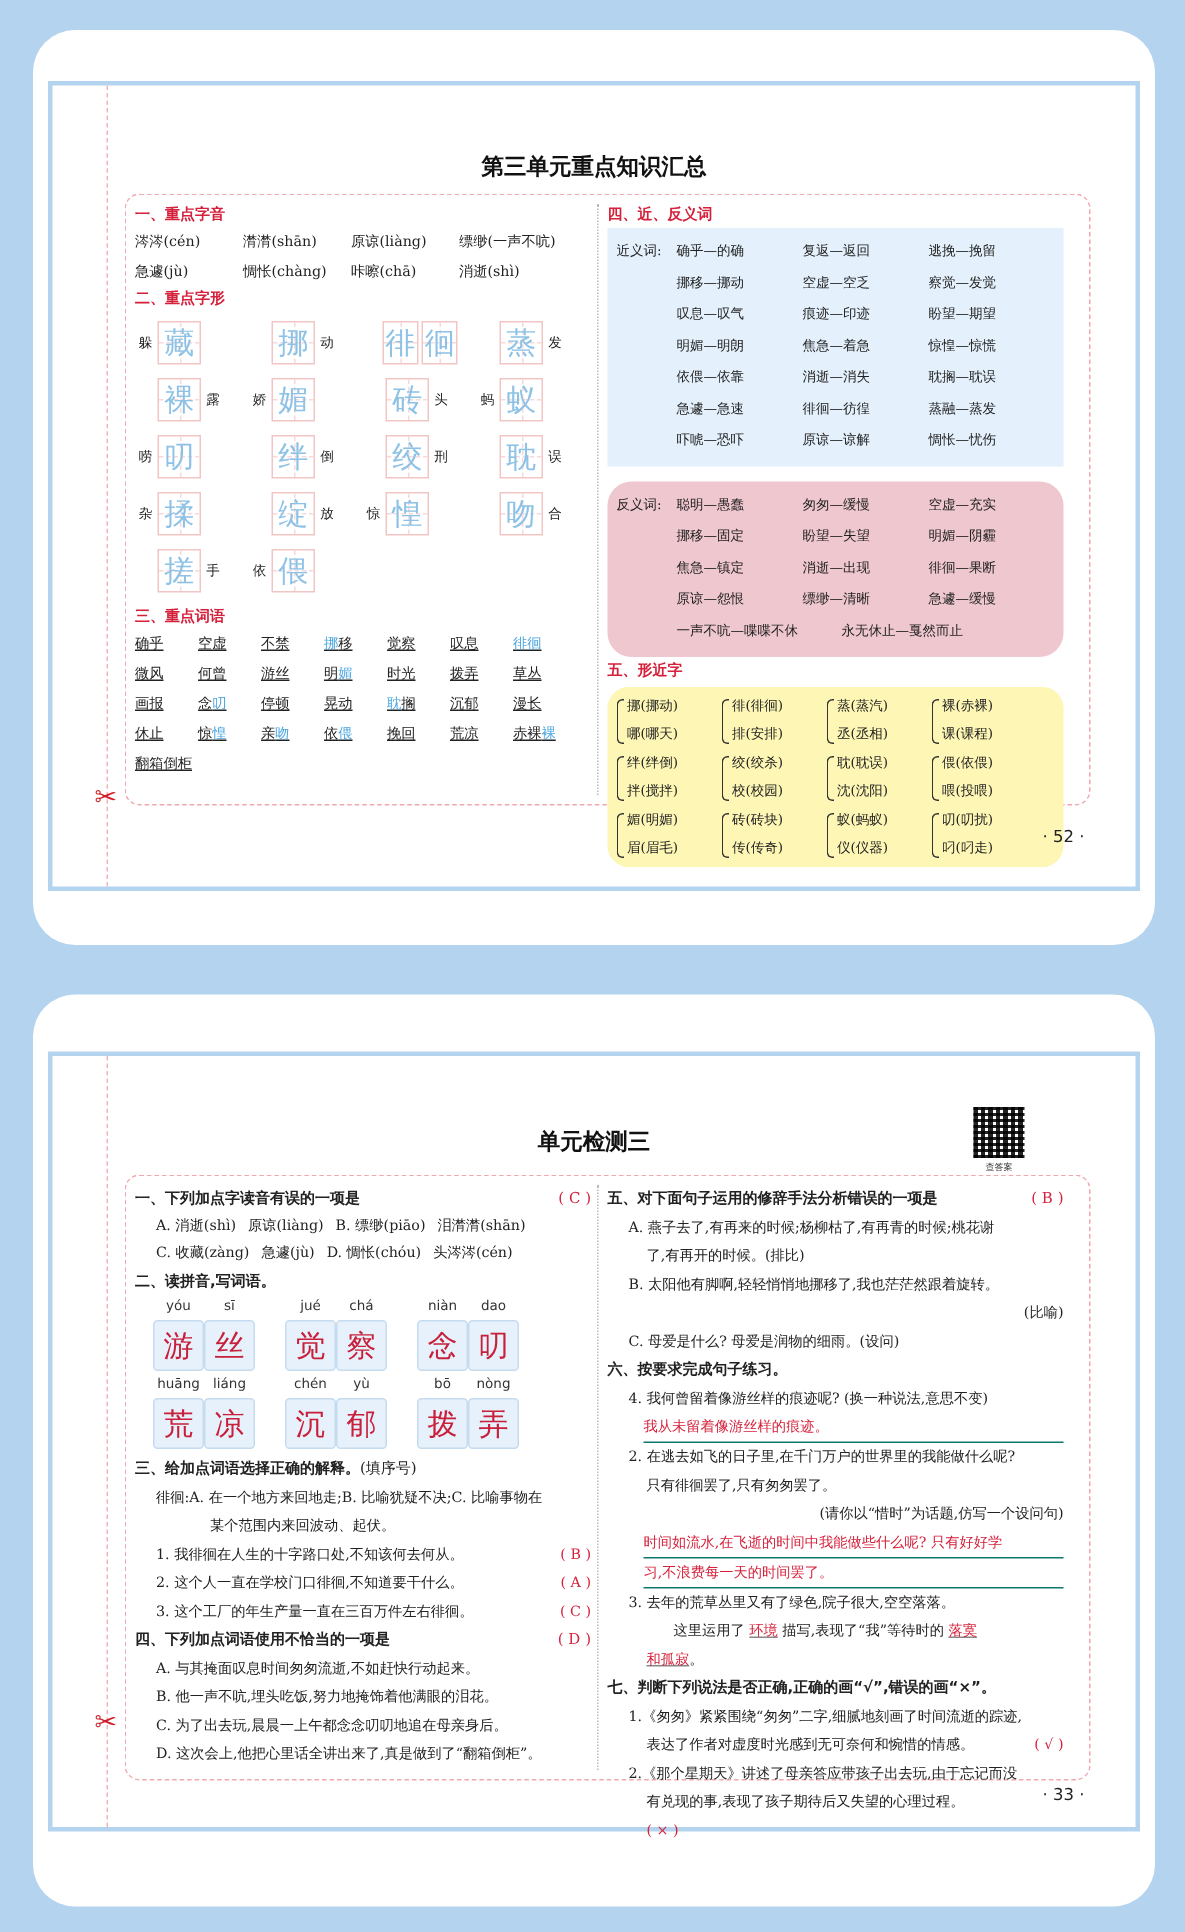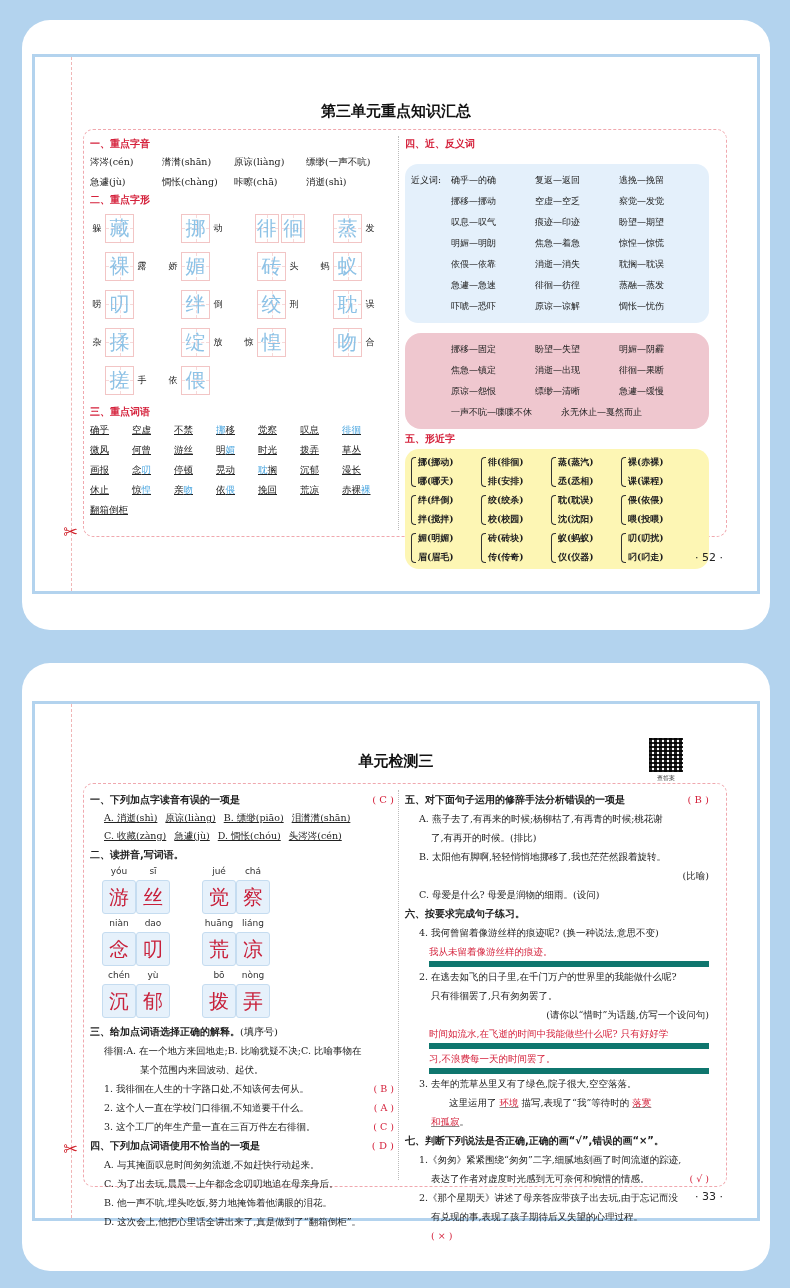--- a/index.html
+++ b/index.html
@@ -44,45 +44,45 @@
   .zx-item .sm { width: 14px; text-align: center; }
   .box { width: 29px; height: 29px; border: 1px solid #f2c5c5; position: relative; display: inline-flex; align-items: center; justify-content: center; font-size: 20px; color: #8dc2e6; margin: 0 1px; }
   .box::before { content: ""; position: absolute; left: 50%; top: 0; bottom: 0; border-left: 1px dashed #f6dada; }
   .box::after { content: ""; position: absolute; top: 50%; left: 0; right: 0; border-top: 1px dashed #f6dada; }
   .box span { position: relative; z-index: 1; }
 
   .words { display: grid; grid-template-columns: repeat(7, 42px); font-size: 9.5px; line-height: 20px; text-decoration: underline; }
   .words .hl { color: #4aa6e0; }
 
   
-  .syn { background: #e4f0fb; border-radius: 13px; padding: 6px 6px 6px 6px; margin-top: 12px; }
+  .syn { background: #e4f0fb; border-radius: 0; padding: 6px 6px 6px 6px; margin-top: 0; }
   .ant { background: #efc7cf; border-radius: 16px; padding: 6px; margin-top: 10px; }
   .syn-row, .ant-row { display: flex; font-size: 9px; line-height: 21px; }
   .lead { width: 40px; flex: none; }
   .syn-row span.c, .ant-row span.c { width: 84px; flex: none; white-space: nowrap; }
   .ant-row span.w { width: 110px; flex: none; white-space: nowrap; }
-  .xj { background: #fdf6b4; border-radius: 14px; padding: 4px 4px 2px 6px; margin-top: 2px; display: grid; grid-template-columns: repeat(4, 70px); font-weight: bold; }
+  .xj { background: #fdf6b4; border-radius: 14px; padding: 4px 4px 2px 6px; margin-top: 2px; display: grid; grid-template-columns: repeat(4, 70px); }
   .xj-pair { display: flex; align-items: stretch; font-size: 9px; line-height: 19px; margin-bottom: 0; }
   .brace { width: 5px; border: 1px solid #333; border-right: none; border-radius: 4px 0 0 4px; margin: 4px 2px 4px 0; }
 
   .pagenum { position: absolute; right: 34px; font-family: "DejaVu Sans", sans-serif; font-size: 11px; color: #222; }
 
   
-  .opt-row { display: flex; font-size: 9.5px; line-height: 18px; padding-left: 14px; white-space: nowrap; text-decoration: underline; }
+  .opt-row { display: flex; font-size: 9.5px; line-height: 18px; padding-left: 14px; white-space: nowrap; }
   .opt-row span { margin-right: 8px; }
   .pinyin-grid { display: flex; flex-wrap: wrap; padding-left: 12px; margin-top: 2px; }
-  .pw { width: 100px; margin-bottom: 4px; }
+  .pw { width: 88px; margin-bottom: 4px; }
   .pw .pys { display: flex; font-family: "DejaVu Sans", sans-serif; font-size: 9px; color: #333; height: 14px; }
   .pw .pys span { width: 34px; text-align: center; }
   .pw .bxs { display: flex; }
   .rbox { width: 34px; height: 34px; background: #e6f1fb; border: 1px solid #c5dcf0; border-radius: 3px; display: flex; align-items: center; justify-content: center; font-size: 20px; color: #c8203a; }
   .line-p { font-size: 9.5px; line-height: 19px; padding-left: 14px; }
   .q-row { display: flex; justify-content: space-between; font-size: 9.5px; line-height: 19px; padding-left: 14px; }
   .q-row .ans { flex: none; }
-  .red-ul { color: #d5223c; border-bottom: 6px solid #0f766e; font-size: 9.5px; line-height: 19px; margin-left: 24px; }
+  .red-ul { color: #d5223c; border-bottom: 1px solid #0f766e; font-size: 9.5px; line-height: 19px; margin-left: 24px; }
   .hand { color: #d5223c; text-decoration: underline; text-decoration-color: #888; }
   .qr { position: absolute; right: 74px; top: 34px; width: 34px; height: 34px; background:
       repeating-linear-gradient(90deg, #222 0 3px, #fff 3px 5px),
       repeating-linear-gradient(0deg, #222 0 2px, #fff 2px 4px); background-blend-mode: multiply; }
   .qr-lbl { position: absolute; right: 74px; top: 70px; width: 34px; text-align: center; font-size: 6px; color: #333; }
 </style>
 </head>
 <body>
 
 <div class="card c1">
@@ -317,20 +317,26 @@
             </div>
             <div class="syn-row">
               <span class="lead"></span>
               <span class="c">吓唬—恐吓</span>
               <span class="c">原谅—谅解</span>
               <span class="c">惆怅—忧伤</span>
             </div>
           </div>
         <div class="ant" id="ant">
             <div class="ant-row">
+              <span class="lead">反义词:</span>
+              <span class="c">聪明—愚蠢</span>
+              <span class="c">匆匆—缓慢</span>
+              <span class="c">空虚—充实</span>
+            </div>
+            <div class="ant-row">
               <span class="lead"></span>
               <span class="c">挪移—固定</span>
               <span class="c">盼望—失望</span>
               <span class="c">明媚—阴霾</span>
             </div>
             <div class="ant-row">
               <span class="lead"></span>
               <span class="c">焦急—镇定</span>
               <span class="c">消逝—出现</span>
               <span class="c">徘徊—果断</span>
@@ -552,22 +558,22 @@
         <div class="q-row">
             <span>3. 这个工厂的年生产量一直在三百万件左右徘徊。</span>
             <span class="ans">( C )</span>
           </div>
 
         <div class="sec-h2">
           <span>四、下列加点词语使用不恰当的一项是</span>
           <span class="ans">( D )</span>
         </div>
         <div class="line-p">A. 与其掩面叹息时间匆匆流逝,不如赶快行动起来。</div>
+        <div class="line-p">B. 他一声不吭,埋头吃饭,努力地掩饰着他满眼的泪花。</div>
         <div class="line-p">C. 为了出去玩,晨晨一上午都念念叨叨地追在母亲身后。</div>
-        <div class="line-p">B. 他一声不吭,埋头吃饭,努力地掩饰着他满眼的泪花。</div>
         <div class="line-p">D. 这次会上,他把心里话全讲出来了,真是做到了“翻箱倒柜”。</div>
       </div>
 
       <div class="colR">
         <div class="sec-h2">
           <span>五、对下面句子运用的修辞手法分析错误的一项是</span>
           <span class="ans">( B )</span>
         </div>
         <div class="line-p">A. 燕子去了,有再来的时候;杨柳枯了,有再青的时候;桃花谢</div>
         <div class="line-p" style="padding-left:26px;">了,有再开的时候。(排比)</div>

